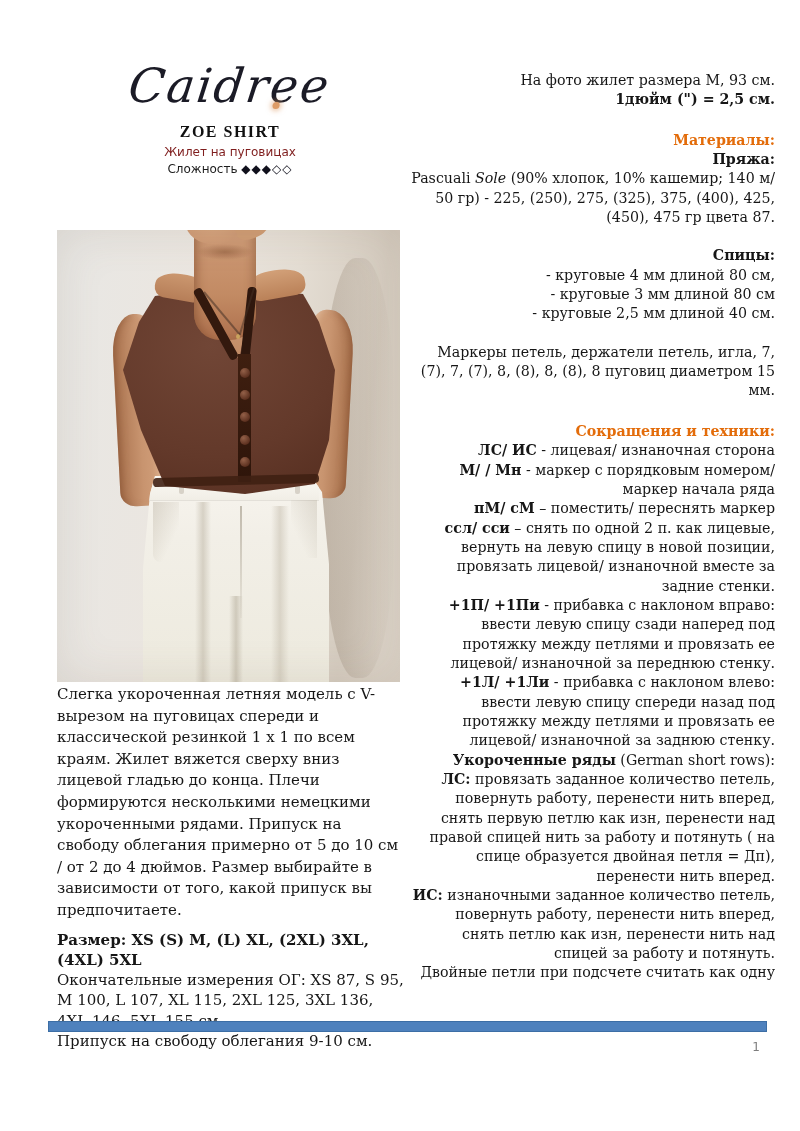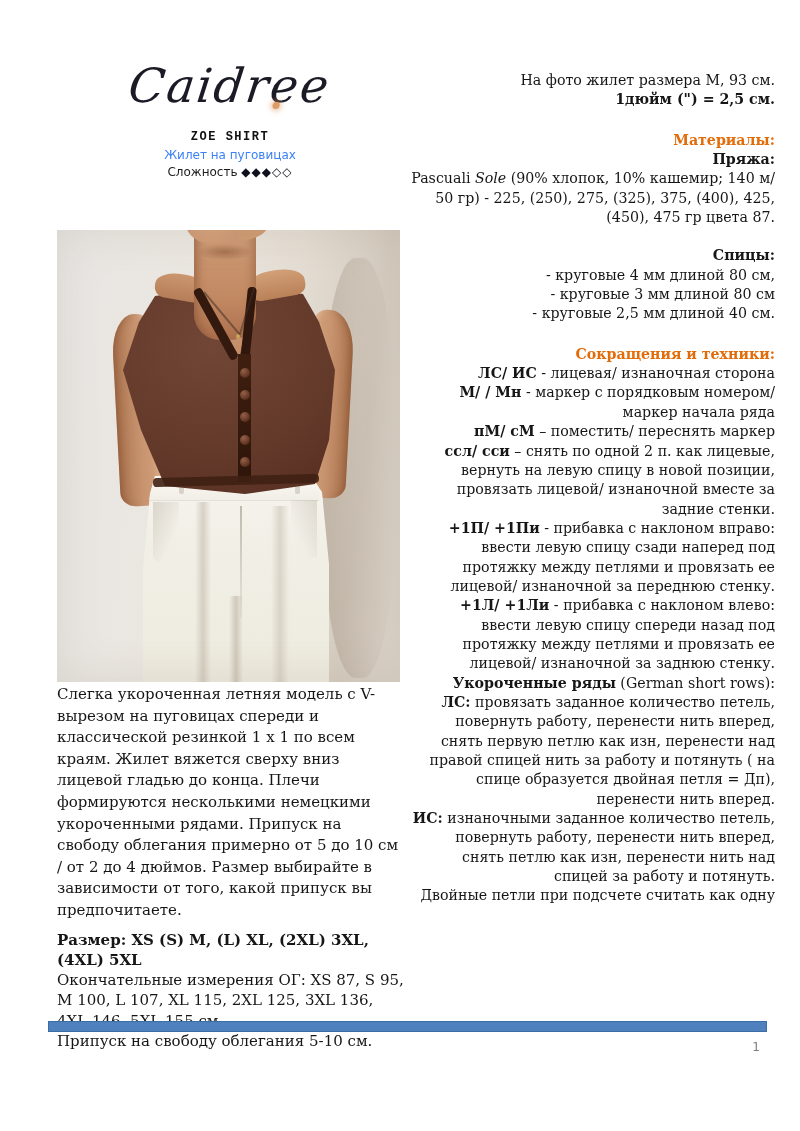--- a/index.html
+++ b/index.html
@@ -5,24 +5,24 @@
   html,body{margin:0;padding:0;background:#fff;}
   #page{position:relative;width:800px;height:1131px;background:#ffffff;overflow:hidden;
         font-family:"DejaVu Serif","Liberation Serif",serif;color:#141414;}
 
   
   .logo-block{position:absolute;left:57px;top:60px;width:346px;text-align:center;}
   .logo-script{position:relative;display:inline-block;font-style:italic;font-size:47px;line-height:1.1;
                font-weight:400;letter-spacing:2px;color:#1b1b26;transform:skewX(-7deg);}
   .logo-dot{position:absolute;left:146px;top:42px;width:7px;height:7px;border-radius:50%;
             background:#dd9b66;box-shadow:0 0 5px 2px rgba(221,155,102,.55);}
-  .brand-title{margin-top:18px;font-family:Liberation Mono, monospace;
-               font-weight:700;font-size:12px;letter-spacing:1.5px;color:#101010;}
+  .brand-title{margin-top:11px;font-family:Liberation Serif, serif;
+               font-weight:700;font-size:16px;letter-spacing:1.5px;color:#101010;}
   .brand-subtitle{margin-top:4px;font-family:"DejaVu Sans","Liberation Sans",sans-serif;
-                  font-size:12px;color:#3b82f6;}
+                  font-size:12px;color:#7f1d1d;}
   .brand-difficulty{margin-top:3px;font-family:"DejaVu Sans","Liberation Sans",sans-serif;
                     font-size:12px;color:#1c1c1c;}
   .brand-difficulty .symbols{letter-spacing:1px;color:#10101c;}
 
   
   .photo{position:absolute;left:57px;top:230px;width:343px;height:452px;overflow:hidden;background:#e7e1da;}
   .photo div{position:absolute;}
   .ph-wall{left:0;top:0;right:0;bottom:0;
     background:linear-gradient(97deg,#e8e7e4 0%,#ebe6e0 38%,#e4ddd3 62%,#d5ccc0 84%,#ddd5ca 100%);}
   .ph-shadow-right{left:266px;top:28px;width:72px;height:420px;border-radius:45%/38%;
@@ -166,36 +166,37 @@
     <div class="ph-chain-l"></div>
     <div class="ph-chain-r"></div>
     <div class="ph-pendant"></div>
     <div class="ph-vignette"></div>
   </div>
 
   <div class="left-text">
     <p>Слегка укороченная летняя модель с V- вырезом на пуговицах спереди и классической резинкой 1 х 1 по всем краям. Жилет вяжется сверху вниз лицевой гладью до конца. Плечи формируются несколькими немецкими укороченными рядами. Припуск на свободу облегания примерно от 5 до 10 см / от 2 до 4 дюймов. Размер выбирайте в зависимости от того, какой припуск вы предпочитаете.</p>
     <p class="sizes-head sizes-line">Размер: XS (S) M, (L) XL, (2XL) 3XL, (4XL) 5XL</p>
     <p class="sizes-line">Окончательные измерения  ОГ:  XS 87, S 95, M 100, L 107, XL 115, 2XL 125, 3XL 136, 4XL 146, 5XL 155 см.</p>
-    <p class="sizes-line">Припуск на свободу облегания 5-10 см.</p>
+    <p class="sizes-line">Припуск на свободу облегания 9-10 см.</p>
   </div>
 
   <div class="right-col">
     <p>На фото жилет размера М, 93 см.</p>
     <p class="b">1дюйм (") = 2,5 см.</p>
 
     <p class="orange gap2">Материалы:</p>
     <p class="b">Пряжа:</p>
     <p><span>Pascuali </span><span class="it">Sole</span><span> (90% хлопок, 10% кашемир;  140 м/ 50 гр) -  225, (250), 275, (325), 375, (400), 425, (450), 475 гр цвета  87.</span></p>
 
     <p class="b gap">Спицы:</p>
     <p>- круговые 4 мм длиной 80 см,</p>
     <p>- круговые 3 мм длиной 80 см</p>
     <p>- круговые 2,5 мм длиной 40 см.</p>
 
+    <p class="gap">Маркеры петель, держатели петель,  игла, 7, (7), 7, (7), 8, (8), 8, (8), 8 пуговиц диаметром 15 мм.</p>
 
 
     <p class="orange gap2">Сокращения и техники:</p>
     <p><span class="b">ЛС/ ИС</span><span>  - лицевая/ изнаночная сторона</span></p>
     <p><span class="b">М/ / Мн</span><span>  - маркер с порядковым номером/ маркер начала ряда</span></p>
     <p><span class="b">пМ/ сМ</span><span> – поместить/ переснять маркер</span></p>
     <p><span class="b">ссл/ сси</span><span> – снять по одной 2 п. как лицевые, вернуть на левую спицу в новой позиции, провязать лицевой/ изнаночной вместе за задние стенки.</span></p>
     <p><span class="b">+1П/ +1Пи</span><span> - прибавка с наклоном вправо: ввести левую спицу сзади наперед под протяжку между петлями и провязать ее лицевой/ изнаночной за переднюю стенку.</span></p>
     <p><span class="b">+1Л/ +1Ли</span><span> - прибавка с наклоном влево: ввести левую спицу спереди назад под протяжку между петлями и провязать ее лицевой/ изнаночной за заднюю стенку.</span></p>
     <p><span class="b">Укороченные ряды</span><span> (German short rows):</span></p>

